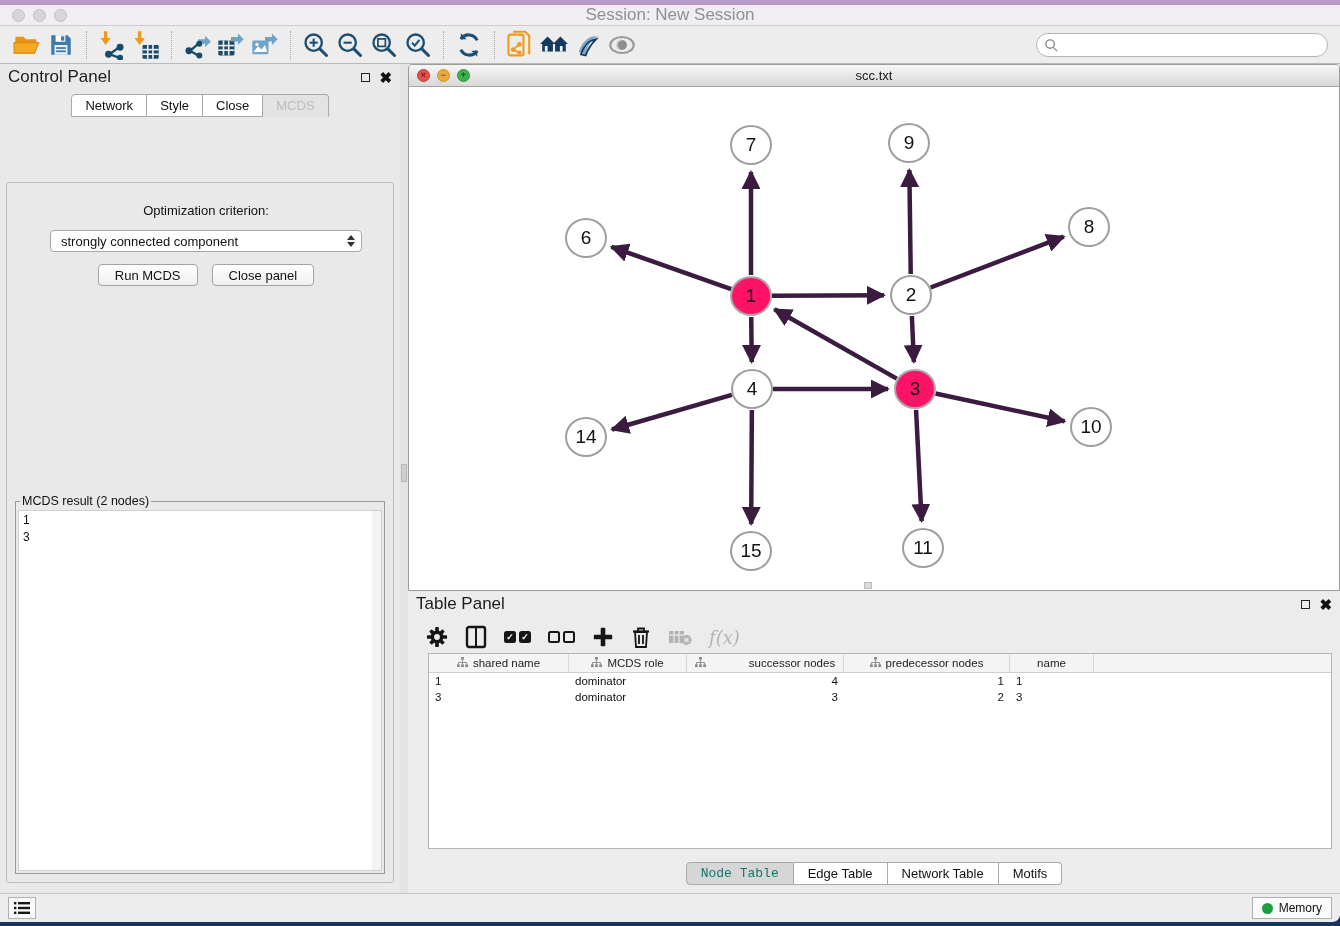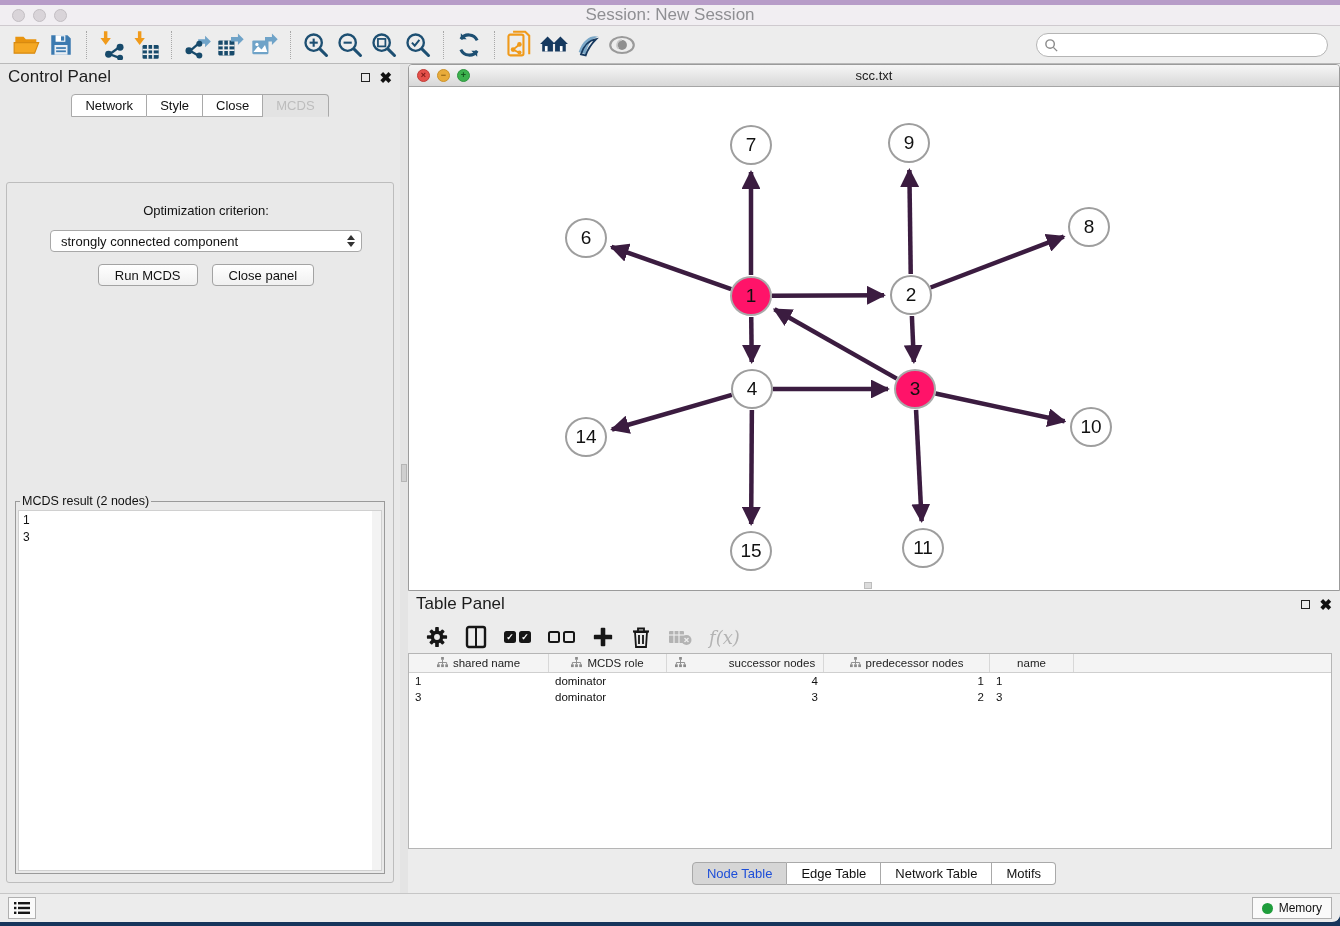--- a/index.html
+++ b/index.html
@@ -80,32 +80,32 @@
   .net-grip { position:absolute; bottom:1px; left:455px; width:8px; height:7px; background:#dcdcdc; border:1px solid #bdbdbd; }
   
   .tpanel { flex:1; background:#ececec; position:relative; }
   .tp-toolbar { height:36px; display:flex; align-items:center; gap:17px; padding-left:18px; margin-top:2px; }
   .tp-toolbar .tbtn { width:auto; height:30px; }
   .cbpair { display:flex; gap:3px; }
   .cb { width:12px; height:12px; border-radius:2.5px; }
   .cb.on { background:#161616; color:#fff; font-size:9px; font-weight:bold; display:flex; align-items:center; justify-content:center; }
   .cb.off { border:2px solid #161616; background:#ececec; }
   .fx { font-family:"DejaVu Serif", serif; font-style:italic; font-size:18px; color:#b3b3b3; }
-  .tp-table { position:absolute; left:0; right:8px; top:62px; height:196px; background:#fff;
+  .tp-table { position:absolute; left:20px; right:8px; top:62px; height:196px; background:#fff;
               border:1px solid #b5b5b5; overflow:hidden; }
   .thead { display:flex; height:19px; background:#f4f4f4; border-bottom:1px solid #cfcfcf; }
   .th { display:flex; align-items:center; justify-content:center; gap:5px; font-size:11.5px; color:#222;
         border-right:1px solid #d8d8d8; position:relative; }
   .trow { display:flex; height:16px; align-items:center; }
   .td { font-size:11.5px; padding:0 6px; white-space:nowrap; overflow:hidden; }
   .tp-tabs { position:absolute; bottom:8px; left:0; right:0; display:flex; justify-content:center; }
   .tp-tab { font-size:13px; padding:3px 14px; background:#fff; border:1px solid #a9a9a9; border-left-width:0; color:#111; }
   .tp-tab:first-child { border-left-width:1px; border-radius:4px 0 0 4px; }
   .tp-tab:last-child { border-radius:0 4px 4px 0; }
-  .tp-tab.active { background:#d6d6d6; color:#1d4ed8; }
+  .tp-tab.active { background:#d6d6d6; color:#0f766e;font-family:Liberation Mono, monospace; }
   
   .statusbar { height:28px; background:#ececec; border-top:1px solid #c6c6c6; position:relative; }
   .list-btn { position:absolute; left:8px; top:3px; width:28px; height:22px; background:#fafafa;
               border:1px solid #b0b0b0; display:flex; align-items:center; justify-content:center; }
   .mem-btn { position:absolute; right:8px; top:3px; height:22px; padding:0 9px; background:#fafafa;
              border:1px solid #b0b0b0; display:flex; align-items:center; gap:6px; font-size:12px; }
   .mem-dot { width:11px; height:11px; border-radius:50%; background:#1f9d3c; }
 </style>
 </head>
 <body>

